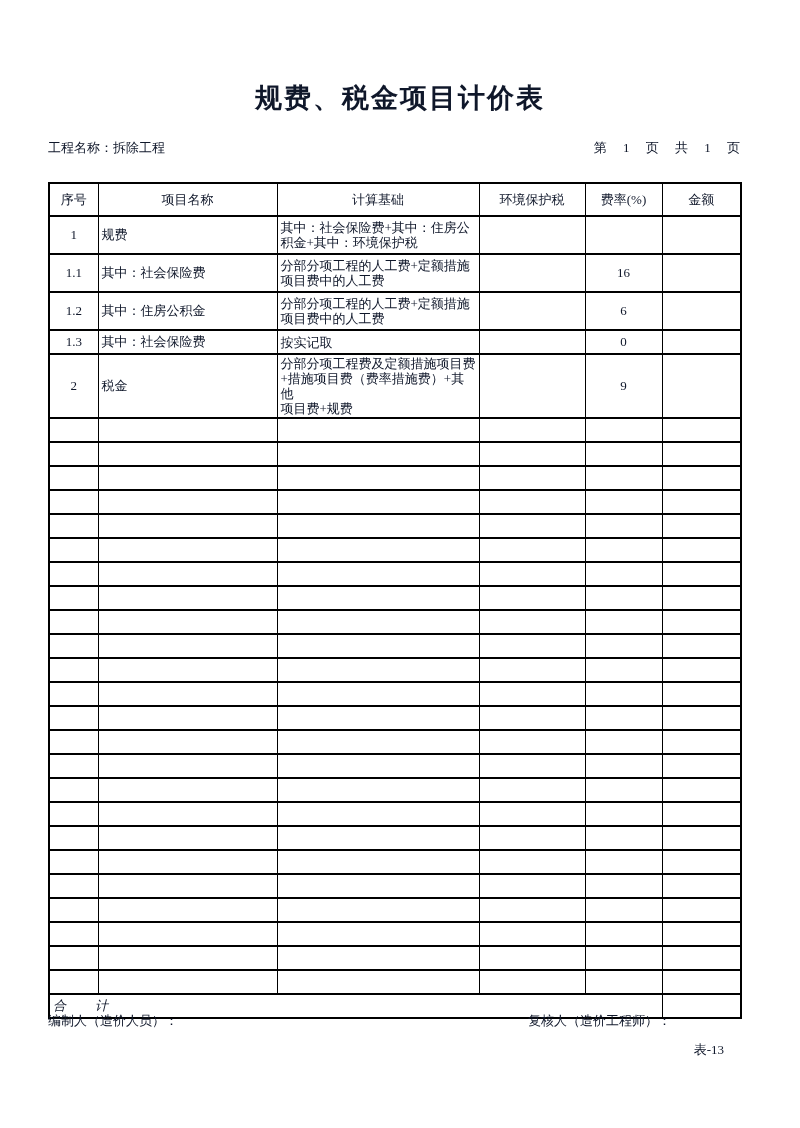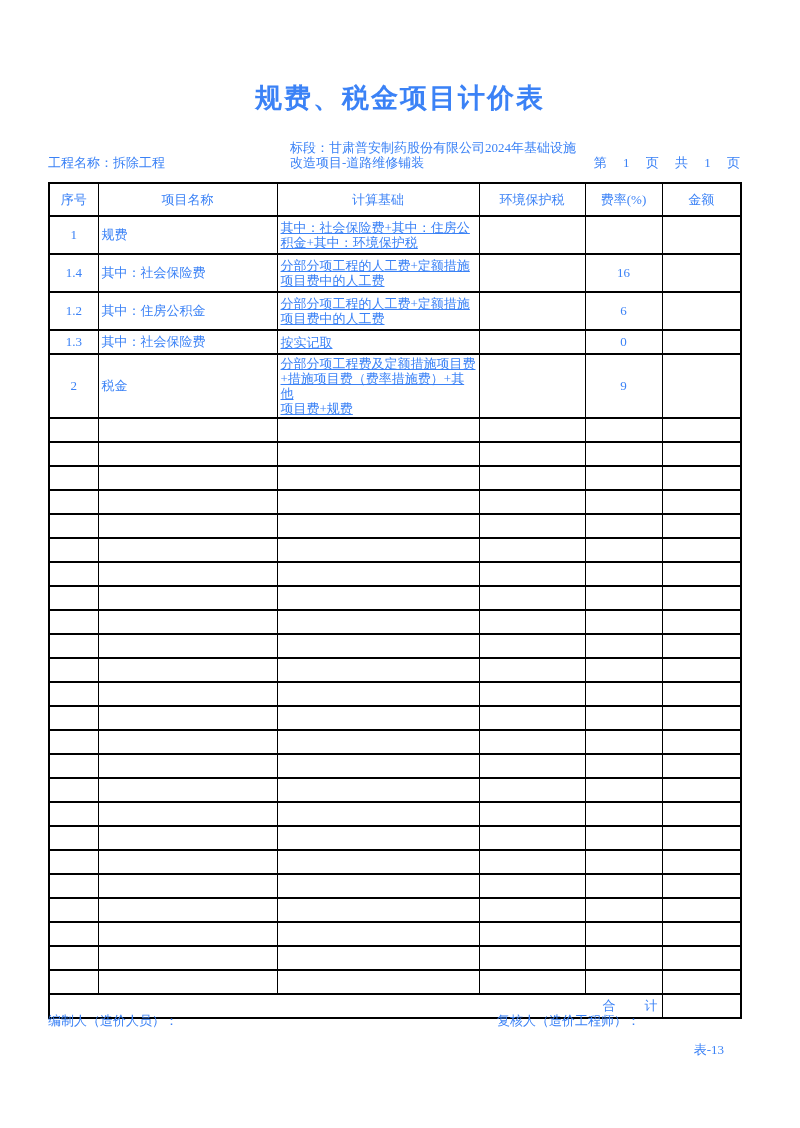--- a/index.html
+++ b/index.html
@@ -1,21 +1,21 @@
 <!DOCTYPE html>
 <html><head>
 <meta charset="utf-8">
 <style>
   html, body { margin: 0; padding: 0; background: #ffffff; }
   .page {
     position: relative;
     width: 800px;
     height: 1128px;
     background: #ffffff;
-    color: #3b82f6;
+    color: #0f172a;
     font-family: "Liberation Serif", "DejaVu Serif", serif;
     overflow: hidden;
   }
   .title {
     position: absolute;
     top: 80px;
     left: 0;
     width: 100%;
     margin: 0;
     text-align: center;
@@ -59,55 +59,54 @@
     vertical-align: middle;
     overflow: hidden;
   }
   .fees-table thead tr { height: 33px; }
   .fees-table th {
     font-weight: normal;
     text-align: center;
   }
   .c-no     { text-align: center; }
   .c-name   { text-align: left; padding-left: 5px; }
-  .c-basis  { text-align: left; padding-left: 5px; white-space: pre-line; line-height: 15px; text-decoration: underline; }
+  .c-basis  { text-align: left; padding-left: 5px; white-space: pre-line; line-height: 15px; }
   .c-base   {}
   .c-rate   { text-align: center; padding-right: 3px; }
   .c-amount {}
-  .c-total  { text-align: right; letter-spacing: 1px; }
+  .c-total  { text-align: left; letter-spacing: 1px; font-style: italic; }
   .footer-row {
     position: absolute;
     left: 48px;
     top: 1012px;
     width: 692px;
     display: flex;
     font-size: 13px;
+    gap: 6px;
   }
   .footer-preparer { width: 449px; }
-  .footer-reviewer { flex: 1; }
+  .footer-reviewer { flex: 1; margin-left: 25px; }
   .form-number {
     position: absolute;
     top: 1041px;
     left: 32px;
     width: 692px;
     text-align: right;
     font-size: 13px;
   }
 </style>
 </head>
 <body>
 
 <div class="page">
 
   <h1 class="title">规费、税金项目计价表</h1>
 
   <div class="info-row">
     <div class="info-project">工程名称：拆除工程</div>
-    <div class="info-section">标段：甘肃普安制药股份有限公司2024年基础设施
-改造项目-道路维修铺装</div>
     <div class="info-page">第 1 页 共 1 页</div>
   </div>
 
   <table class="fees-table">
     <colgroup>
         <col style="width: 49px;">
         <col style="width: 179px;">
         <col style="width: 202px;">
         <col style="width: 106px;">
         <col style="width: 77px;">
@@ -127,21 +126,21 @@
         <tr style="height: 38px;">
           <td class="c-no">1</td>
           <td class="c-name">规费</td>
           <td class="c-basis">其中：社会保险费+其中：住房公
 积金+其中：环境保护税</td>
           <td class="c-base"></td>
           <td class="c-rate"></td>
           <td class="c-amount"></td>
         </tr>
         <tr style="height: 38px;">
-          <td class="c-no">1.4</td>
+          <td class="c-no">1.1</td>
           <td class="c-name">其中：社会保险费</td>
           <td class="c-basis">分部分项工程的人工费+定额措施
 项目费中的人工费</td>
           <td class="c-base"></td>
           <td class="c-rate">16</td>
           <td class="c-amount"></td>
         </tr>
         <tr style="height: 38px;">
           <td class="c-no">1.2</td>
           <td class="c-name">其中：住房公积金</td>

